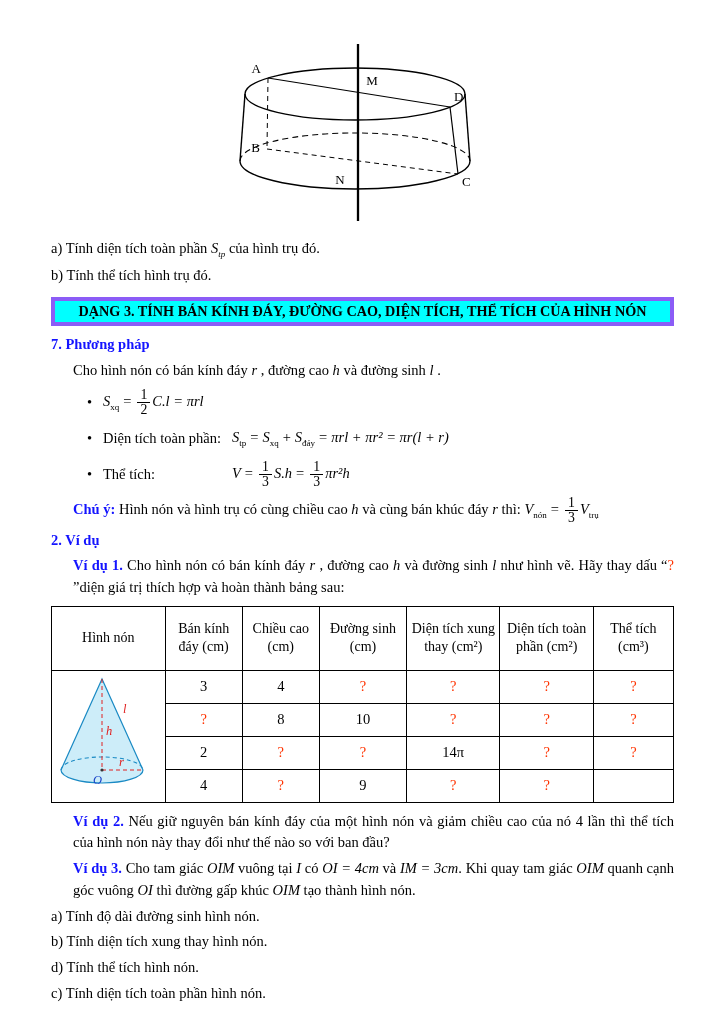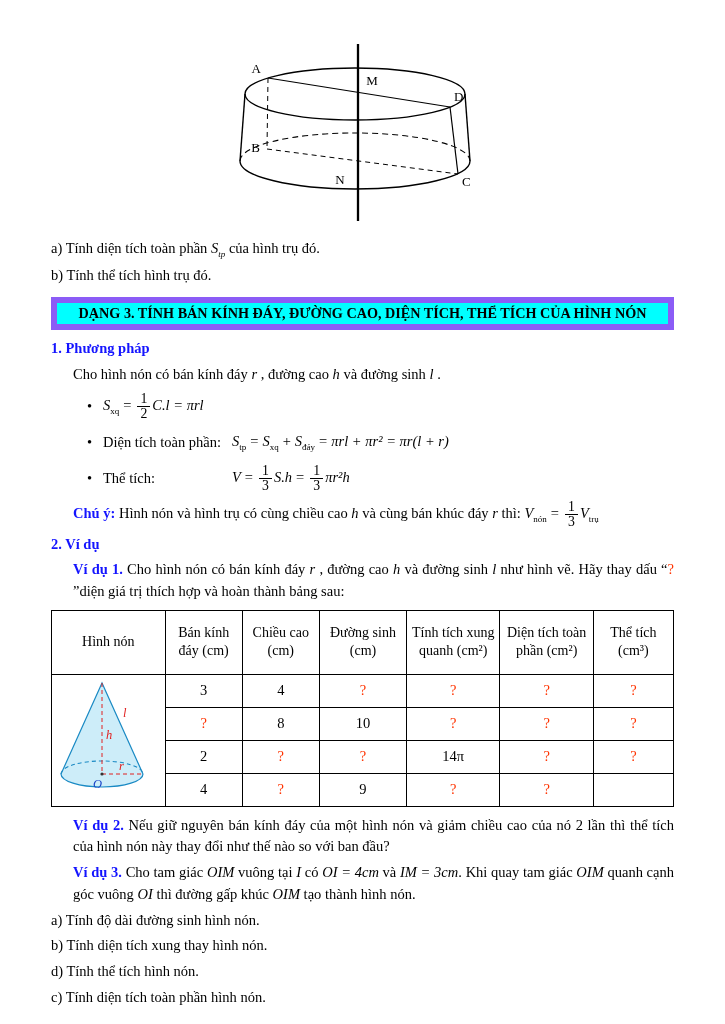--- a/index.html
+++ b/index.html
@@ -8,21 +8,21 @@
   body { width:725px; color:#000; font-family:"Liberation Serif", serif; font-size:14.5px; }
   .page { padding:4px 51px 16px 51px; }
   p { margin:0; padding:2px 0; line-height:1.5; }
   .para { text-align:justify;margin-left:22px; }
   i { font-style:italic; }
   .blue { color:var(--accent-blue); font-weight:bold; }
   .q { color:var(--question-red); }
   sub { font-size:0.62em; }
   sub.it { font-style:italic; }
   .fig-wrap { margin:40px 0 8px 179px; }
-  .dang { background:var(--highlight-cyan); border:6px solid #8b5cf6; text-align:center; font-weight:bold;
+  .dang { background:var(--highlight-cyan); border:4px solid #8b5cf6; text-align:center; font-weight:bold;
           font-size:14.2px; padding:2px 4px; margin:8px 0 6px 0; }
   .bullet { display:flex; align-items:center; margin:2px 0 2px 36px; min-height:34px; }
   .bullet .dot { width:16px; flex:none; }
   .bullet .blabel { width:129px; flex:none; }
   .frac { display:inline-block; text-align:center; vertical-align:middle; line-height:1.05; font-size:0.95em; margin:0 2px; }
   .frac span { display:block; padding:0 3px; }
   .frac .fn { border-bottom:1px solid #000; }
   .op { padding:0 4px; }
   table.ex1 { border-collapse:collapse; table-layout:fixed; width:100%; margin:5px 0 6px 0; }
   .ex1 th, .ex1 td { border:1px solid #000; font-weight:normal; text-align:center; vertical-align:middle;
@@ -62,21 +62,21 @@
     </svg>
   </div>
 
   <p>
     <span>a) Tính diện tích toàn phần </span><i>S</i><sub class="it">tp</sub><span> của hình trụ đó.</span>
   </p>
   <p>b) Tính thể tích hình trụ đó.</p>
 
   <div class="dang">DẠNG 3. TÍNH BÁN KÍNH ĐÁY, ĐƯỜNG CAO, DIỆN TÍCH, THỂ TÍCH CỦA HÌNH NÓN</div>
 
-  <p class="blue">1. Phương pháp</p>
+  <p class="blue">7. Phương pháp</p>
   <p class="para">
     <span>Cho hình nón có bán kính đáy </span><i>r</i><span> , đường cao </span><i>h</i><span> và đường sinh </span><i>l</i><span> .</span>
   </p>
 
   <div class="bullet">
     <span class="dot">•</span>
     <span>
       <i>S</i><sub>xq</sub><span class="op">=</span><span class="frac"><span class="fn">1</span><span>2</span></span><i>C.l = πrl</i>
     </span>
   </div>
@@ -116,21 +116,21 @@
       <col style="width:92px">
         <col style="width:92px">
         <col style="width:79px">
     </colgroup>
     <thead>
       <tr>
         <th>Hình nón</th>
         <th>Bán kính đáy (cm)</th>
         <th>Chiều cao (cm)</th>
         <th>Đường sinh (cm)</th>
-        <th>Tính tích xung quanh (cm²)</th>
+        <th>Diện tích xung thay (cm²)</th>
         <th>Diện tích toàn phần (cm²)</th>
         <th>Thể tích (cm³)</th>
       </tr>
     </thead>
     <tbody>
       <tr>
         <td rowspan="4" class="cone-cell">
           <svg width="106" height="122" viewBox="0 0 106 122">
             <path d="M 47 6 L 6 97 A 41 13 0 0 0 88 97 Z" fill="#cdedf9" stroke="none"></path>
             <path d="M 6 97 A 41 13 0 0 1 88 97" fill="none" stroke="#1a8ac4" stroke-width="1.1" stroke-dasharray="4 3"></path>
@@ -175,21 +175,21 @@
         <td class="q">?</td>
         <td>9</td>
         <td class="q">?</td>
         <td class="q">?</td>
         <td></td>
       </tr>
     </tbody>
   </table>
 
   <p class="para">
-    <span class="blue">Ví dụ 2.</span><span> Nếu giữ nguyên bán kính đáy của một hình nón và giảm chiều cao của nó 2 lần thì thể tích của hình nón này thay đổi như thế nào so với ban đầu?</span>
+    <span class="blue">Ví dụ 2.</span><span> Nếu giữ nguyên bán kính đáy của một hình nón và giảm chiều cao của nó 4 lần thì thể tích của hình nón này thay đổi như thế nào so với ban đầu?</span>
   </p>
 
   <p class="para">
     <span class="blue">Ví dụ 3.</span><span> Cho tam giác </span><i>OIM</i><span> vuông tại </span><i>I</i><span> có </span><i>OI = 4cm</i><span> và </span><i>IM = 3cm</i><span>. Khi quay tam giác </span><i>OIM</i><span> quanh cạnh góc vuông </span><i>OI</i><span> thì đường gấp khúc </span><i>OIM</i><span> tạo thành hình nón.</span>
   </p>
 
   <p>a) Tính độ dài đường sinh hình nón.</p>
   <p>b) Tính diện tích xung thay hình nón.</p>
   <p>d) Tính thể tích hình nón.</p>
   <p>c) Tính diện tích toàn phần hình nón.</p>

